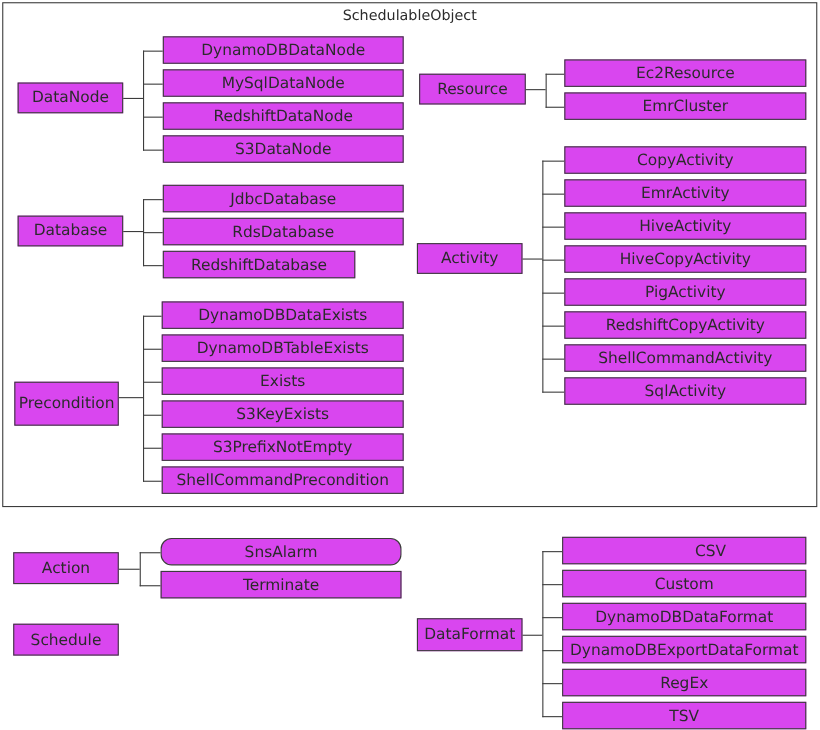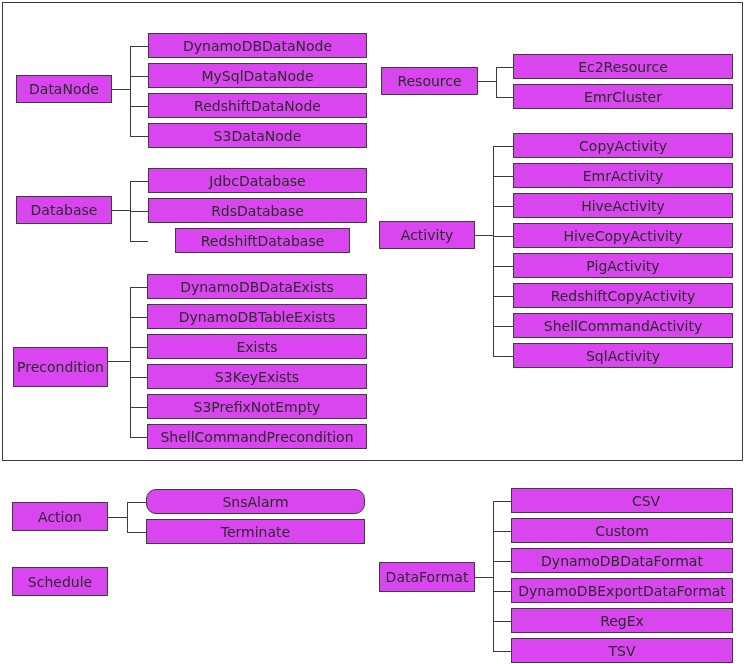--- a/index.html
+++ b/index.html
@@ -51,41 +51,42 @@
   .line {
     position: absolute;
     background: #3c3c3c;
   }
 </style>
 </head>
 <body>
 
 <div id="stage">
   <div class="outer-box"></div>
+  <div class="diagram-title">SchedulableObject</div>
   <div id="nodes-layer">
       <div class="node" style="left: 16px; top: 75px; width: 96px; height: 28px;">DataNode</div>
       <div class="line" style="left: 112px; top: 89px; width: 18px; height: 1px;"></div>
       <div class="line" style="left: 130px; top: 46px; width: 1px; height: 91px;"></div>
       <div class="line" style="left: 130px; top: 46px; width: 18px; height: 1px;"></div>
       <div class="node" style="left: 148px; top: 33px; width: 219px; height: 25px;">DynamoDBDataNode</div>
       <div class="line" style="left: 130px; top: 76px; width: 18px; height: 1px;"></div>
       <div class="node" style="left: 148px; top: 63px; width: 219px; height: 25px;">MySqlDataNode</div>
       <div class="line" style="left: 130px; top: 106px; width: 18px; height: 1px;"></div>
       <div class="node" style="left: 148px; top: 93px; width: 219px; height: 25px;">RedshiftDataNode</div>
       <div class="line" style="left: 130px; top: 136px; width: 18px; height: 1px;"></div>
       <div class="node" style="left: 148px; top: 123px; width: 219px; height: 25px;">S3DataNode</div>
       <div class="node" style="left: 16px; top: 196px; width: 96px; height: 28px;">Database</div>
       <div class="line" style="left: 112px; top: 210px; width: 18px; height: 1px;"></div>
       <div class="line" style="left: 130px; top: 181px; width: 1px; height: 61px;"></div>
       <div class="line" style="left: 130px; top: 181px; width: 18px; height: 1px;"></div>
       <div class="node" style="left: 148px; top: 168px; width: 219px; height: 25px;">JdbcDatabase</div>
       <div class="line" style="left: 130px; top: 211px; width: 18px; height: 1px;"></div>
       <div class="node" style="left: 148px; top: 198px; width: 219px; height: 25px;">RdsDatabase</div>
       <div class="line" style="left: 130px; top: 241px; width: 18px; height: 1px;"></div>
-      <div class="node" style="left: 148px; top: 228px; width: 175px; height: 25px; margin-left: 27px;">RedshiftDatabase</div>
+      <div class="node" style="left: 148px; top: 228px; width: 175px; height: 25px;">RedshiftDatabase</div>
       <div class="node" style="left: 13px; top: 347px; width: 95px; height: 40px;">Precondition</div>
       <div class="line" style="left: 108px; top: 361px; width: 22px; height: 1px;"></div>
       <div class="line" style="left: 130px; top: 287px; width: 1px; height: 151px;"></div>
       <div class="line" style="left: 130px; top: 287px; width: 17px; height: 1px;"></div>
       <div class="node" style="left: 147px; top: 274px; width: 220px; height: 25px;">DynamoDBDataExists</div>
       <div class="line" style="left: 130px; top: 317px; width: 17px; height: 1px;"></div>
       <div class="node" style="left: 147px; top: 304px; width: 220px; height: 25px;">DynamoDBTableExists</div>
       <div class="line" style="left: 130px; top: 347px; width: 17px; height: 1px;"></div>
       <div class="node" style="left: 147px; top: 334px; width: 220px; height: 25px;">Exists</div>
       <div class="line" style="left: 130px; top: 377px; width: 17px; height: 1px;"></div>

